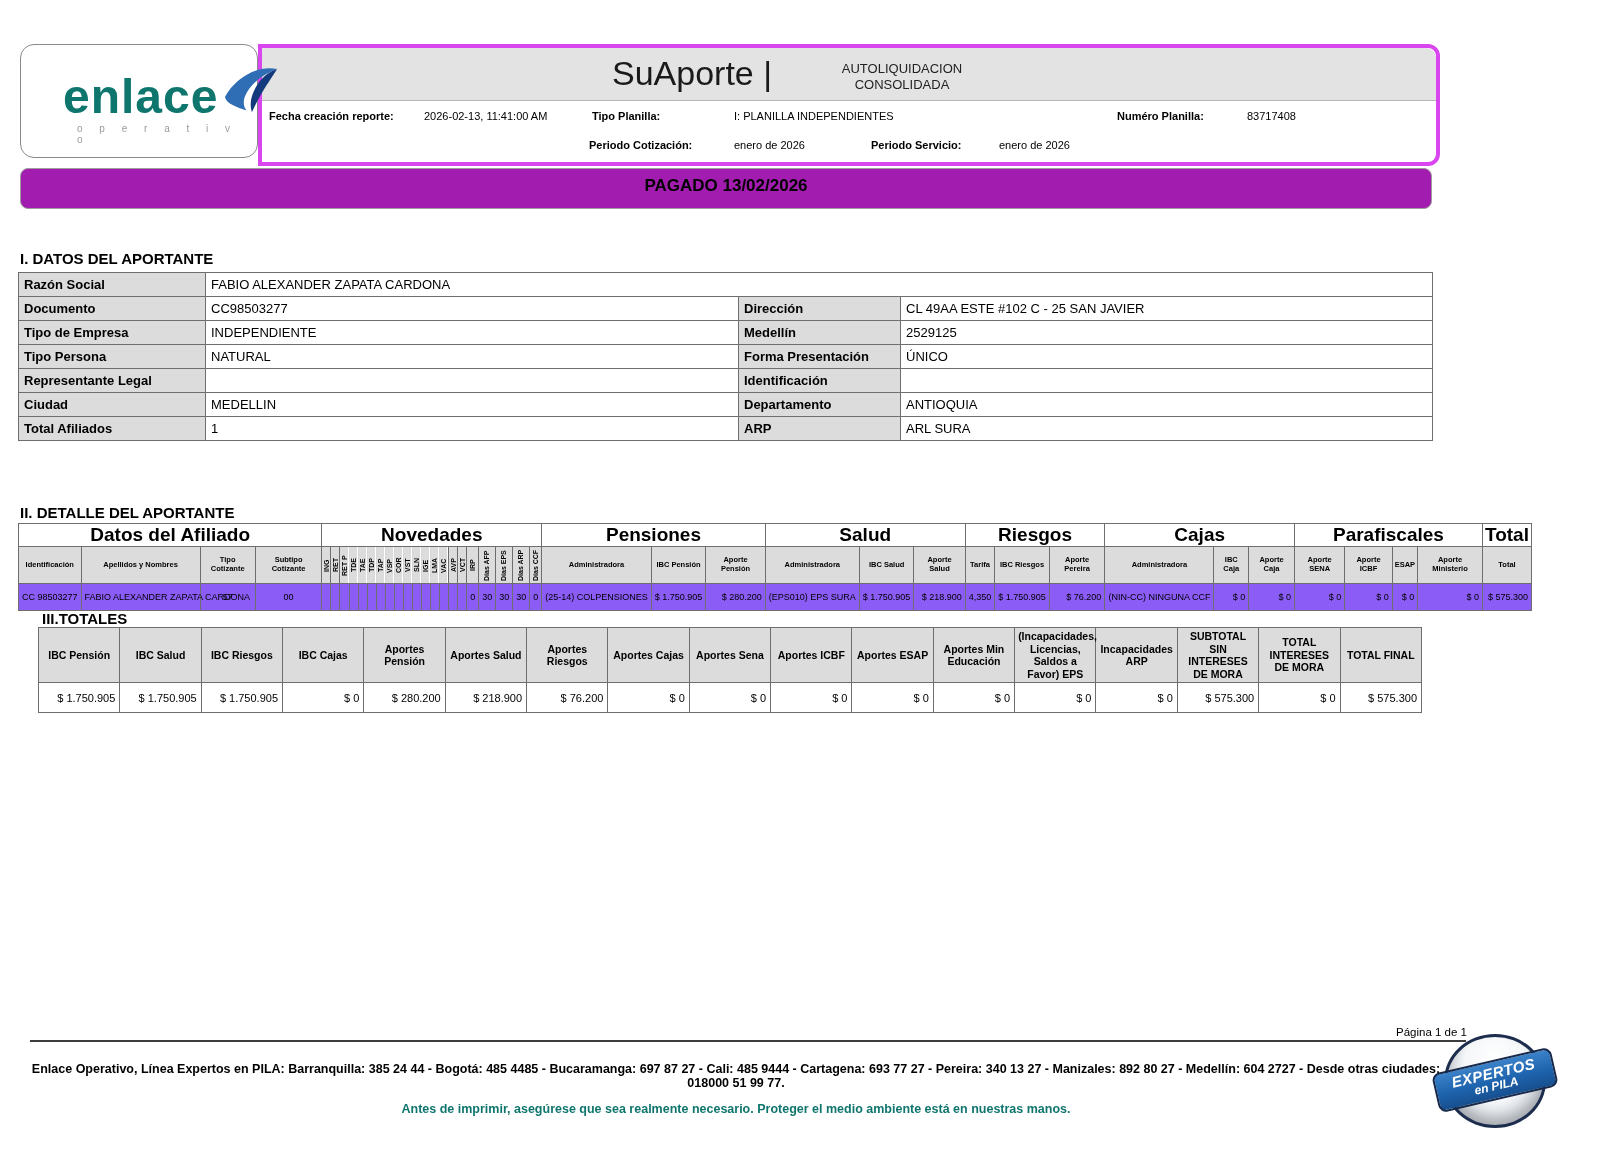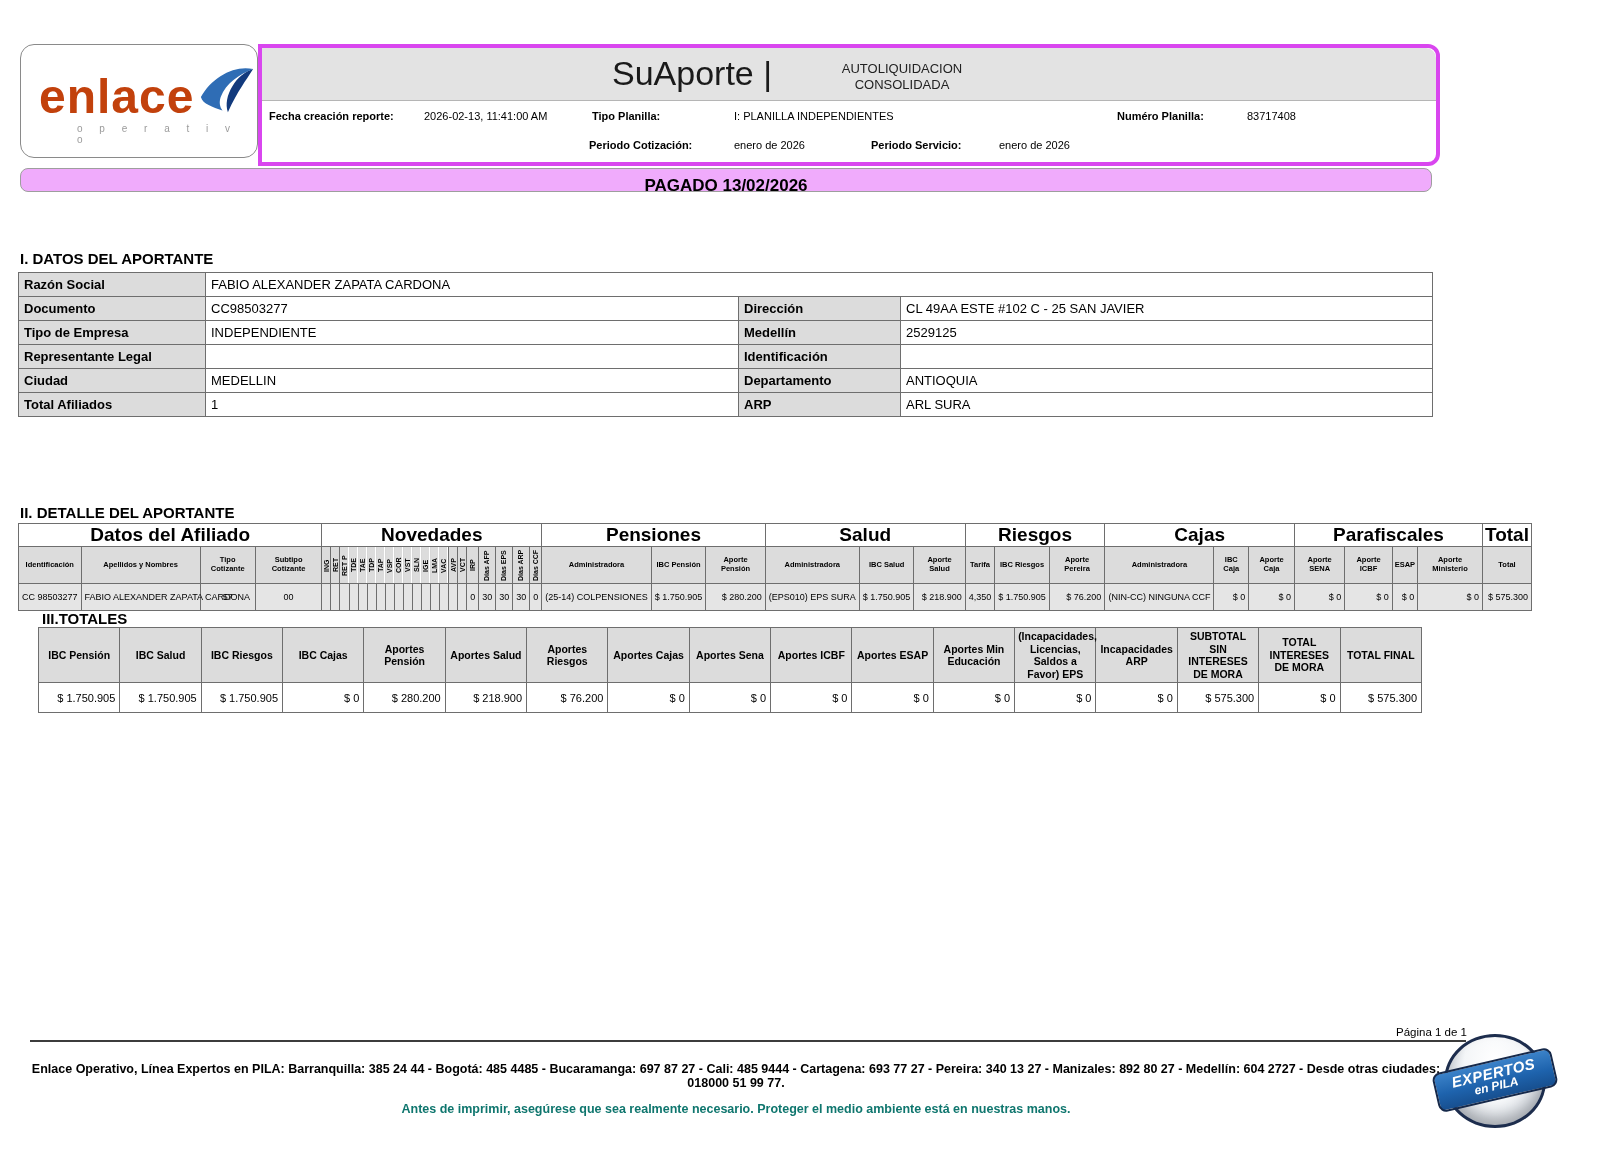--- a/index.html
+++ b/index.html
@@ -3,55 +3,55 @@
 <meta charset="utf-8">
 <style>
   html,body{margin:0;padding:0;background:#fff;}
   .page{position:relative;width:1600px;height:1157px;background:#fff;color:#000;
         font-family:"Liberation Sans",sans-serif;overflow:hidden;}
 
   
   .logo-box{position:absolute;left:20px;top:44px;width:236px;height:112px;background:#fff;
             border:1px solid #8a8a8a;border-radius:14px;z-index:2;}
   .logo-row{display:flex;align-items:flex-end;padding:16px 0 0 18px;}
-  .logo-text{font-size:48px;color:#c2410c;font-weight:600;letter-spacing:1px;line-height:1;}
+  .logo-text{font-size:48px;color:#0f766e;font-weight:600;letter-spacing:1px;line-height:1;margin-left:24px;}
   .swoosh{margin-left:4px;margin-bottom:2px;}
   .logo-sub{font-size:10px;letter-spacing:7px;color:#9b9b9b;margin:2px 0 0 56px;}
 
   .hdr-right{position:absolute;left:258px;top:44px;width:1174px;height:114px;background:#fff;
              border:4px solid #d946ef;border-radius:0 12px 12px 0;}
   .hdr-band{position:relative;height:52px;background:#e3e3e3;border-bottom:1px solid #b5b5b5;border-radius:0 10px 0 0;}
   .su{position:absolute;left:350px;top:6px;font-size:34px;color:#1a1a1a;}
   .subt{position:absolute;left:555px;top:13px;width:170px;text-align:center;font-size:13px;line-height:1.2;color:#222;}
   .meta span{position:absolute;font-size:11px;white-space:nowrap;}
   .meta .b{font-weight:bold;}
   .m-r1{top:62px;} .m-r2{top:91px;}
 
   
-  .banner{position:absolute;left:20px;top:168px;width:1412px;height:24px;background:#f0abfc;
+  .banner{position:absolute;left:20px;top:168px;width:1412px;height:41px;background:#a21caf;
           border:1px solid #9e9e9e;border-radius:8px;text-align:center;font-weight:bold;
           font-size:17px;line-height:33px;box-sizing:border-box;}
 
   
   .sec-title{position:absolute;font-size:15px;font-weight:bold;white-space:nowrap;}
 
   
   .t1{position:absolute;left:18px;top:272px;width:1414px;border-collapse:collapse;table-layout:fixed;}
   .t1 td{border:1px solid #6e6e6e;height:23px;font-size:13px;padding:0 5px;white-space:nowrap;overflow:hidden;}
   .t1 .lab{background:#dcdcdc;font-weight:bold;}
 
   
   .t2{position:absolute;left:18px;top:523px;width:1514px;border-collapse:collapse;}
   .t2 th,.t2 td{border:1px solid #6e6e6e;}
   .t2 .grp th{font-size:19px;font-weight:bold;height:17px;background:#fff;padding:0 2px;}
   .t2 .sub th{background:#dcdcdc;font-size:7.5px;font-weight:bold;padding:1px 2px;height:34px;
               vertical-align:middle;line-height:1.15;text-align:center;}
   .t2 .sub th.vert{writing-mode:vertical-rl;transform:rotate(180deg);padding:1px 0;font-size:7px;
                    max-width:11px;white-space:nowrap;}
-  .t2 .dat td{height:26px;font-size:9px;padding:0 3px;background:#e5e5e5;white-space:nowrap;vertical-align:middle;}
+  .t2 .dat td{height:26px;font-size:9px;padding:0 3px;background:#8b5cf6;white-space:nowrap;vertical-align:middle;}
   .t2 .l{text-align:left}.t2 .c{text-align:center}.t2 .r{text-align:right}
   .t2 .wrap{white-space:normal;max-width:112px;line-height:1.2;}
 
   
   .t3{position:absolute;left:38px;top:627px;width:1384px;border-collapse:collapse;table-layout:fixed;}
   .t3 th{background:#dcdcdc;border:1px solid #6e6e6e;font-size:10.5px;font-weight:bold;
          height:44px;padding:2px 3px;line-height:1.2;vertical-align:middle;text-align:center;}
   .t3 td{border:1px solid #6e6e6e;height:29px;font-size:11px;text-align:right;padding:0 4px;white-space:nowrap;}
 
   
@@ -132,20 +132,26 @@
       <td class="lab">Documento</td>
       <td>CC98503277</td>
       <td class="lab">Dirección</td>
       <td>CL 49AA ESTE #102 C - 25 SAN JAVIER</td>
     </tr>
     <tr>
       <td class="lab">Tipo de Empresa</td>
       <td>INDEPENDIENTE</td>
       <td class="lab">Medellín</td>
       <td>2529125</td>
+    </tr>
+    <tr>
+      <td class="lab">Tipo Persona</td>
+      <td>NATURAL</td>
+      <td class="lab">Forma Presentación</td>
+      <td>ÚNICO</td>
     </tr>
     <tr>
       <td class="lab">Representante Legal</td>
       <td></td>
       <td class="lab">Identificación</td>
       <td></td>
     </tr>
     <tr>
       <td class="lab">Ciudad</td>
       <td>MEDELLIN</td>

